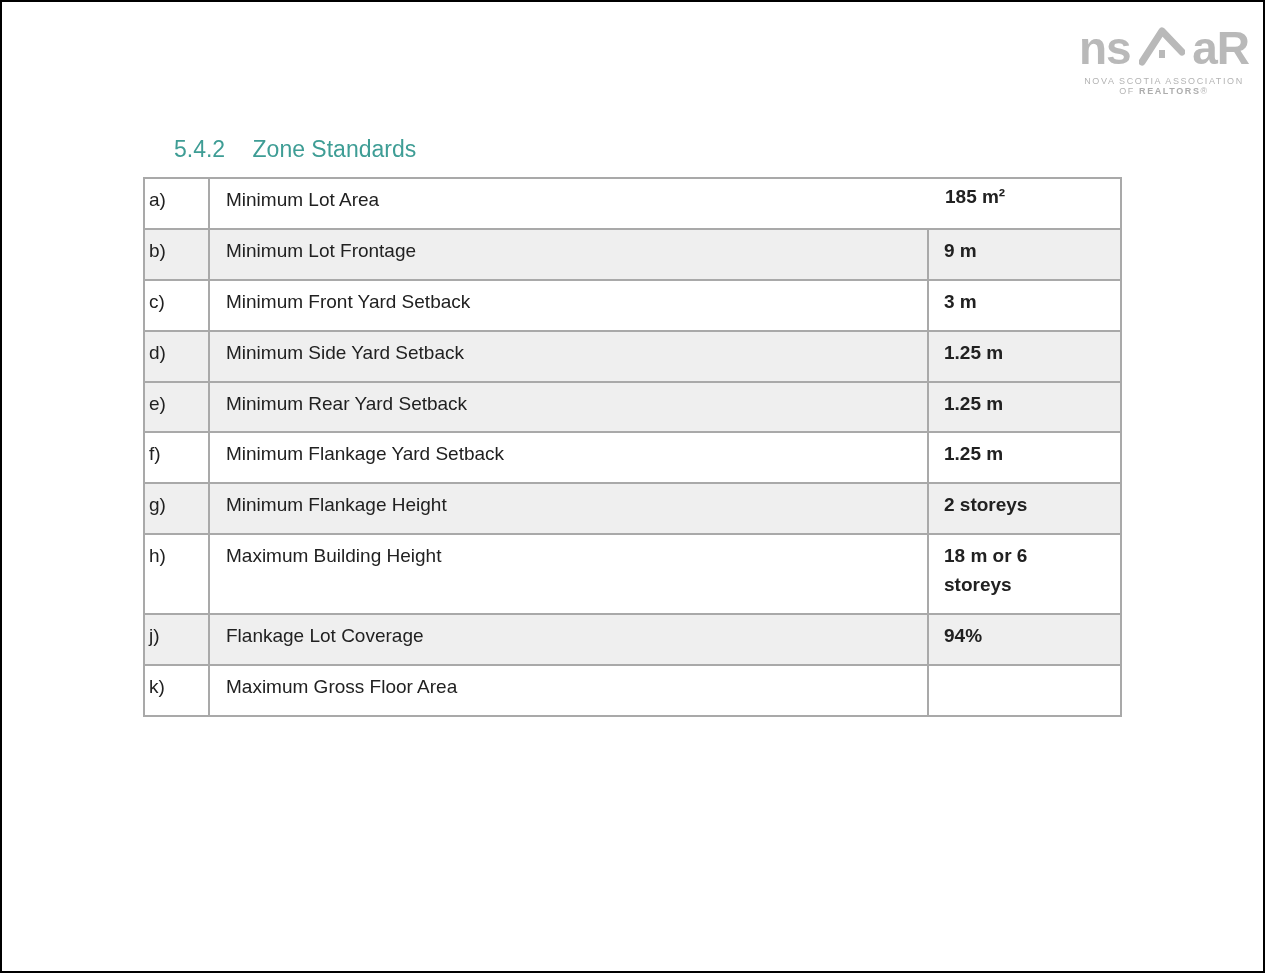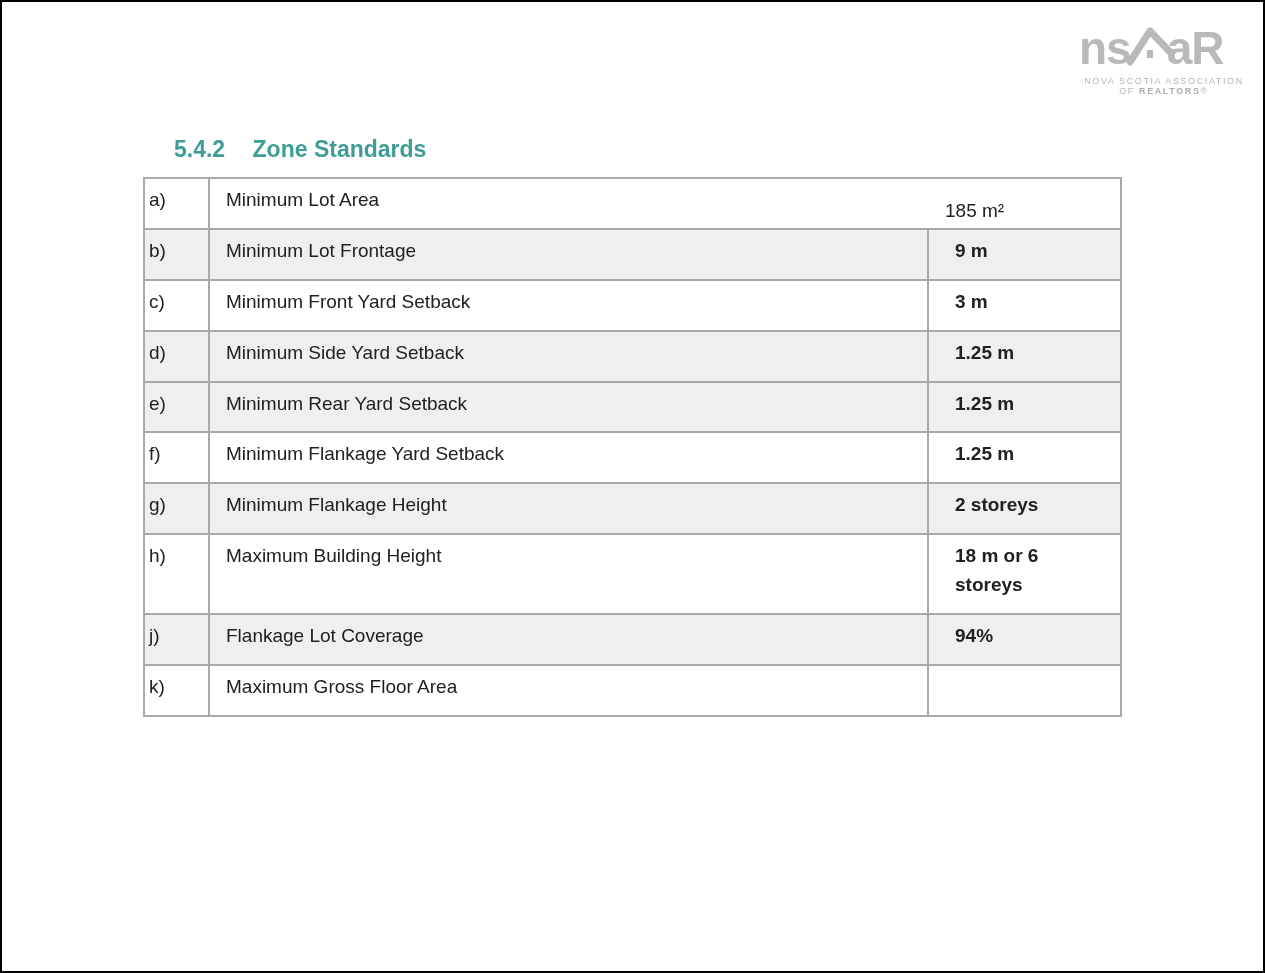--- a/index.html
+++ b/index.html
@@ -20,21 +20,21 @@
     position: absolute;
     top: 22px;
     right: 14px;
     width: 170px;
     text-align: center;
     user-select: none;
   }
   .logo-word {
     display: flex;
     align-items: flex-end;
-    justify-content: flex-start;
+    justify-content: space-between;
     color: #b9b9b9;
     font-size: 46px;
     font-weight: 700;
     line-height: 0.95;
     letter-spacing: -1px;
   }
   .logo-roof {
     display: inline-block;
     margin: 0 -6px -2px -4px;
   }
@@ -53,21 +53,21 @@
   }
   .logo-caption2 b { font-weight: 700; color: #adadad; }
 
   
   .section-title {
     position: absolute;
     left: 172px;
     top: 134px;
     margin: 0;
     font-size: 23px;
-    font-weight: 700;
+    font-weight: 400;
     color: #3e9d95;
   }
   .section-title .sec-num { margin-right: 21px; }
 
   
   table.zone-table {
     position: absolute;
     left: 141px;
     top: 175px;
     width: 977px;
@@ -81,30 +81,30 @@
     line-height: 1.52;
     padding: 7px 4px 13px 4px;
     overflow: hidden;
   }
   .zone-table col.col-letter { width: 65px; }
   .zone-table col.col-label  { width: 719px; }
   .zone-table col.col-value  { width: 193px; }
 
   .zone-table td.c-letter { padding-left: 4px; }
   .zone-table td.c-label  { padding-left: 16px; position: relative; }
-  .zone-table td.c-value  { padding-left: 26px; font-weight: 700; white-space: pre-line; }
+  .zone-table td.c-value  { padding-left: 15px; font-weight: 700; white-space: pre-line; }
 
   tr.shaded td { background: #efefef; }
   td.c-label.italic { font-style: italic; }
 
   .merged-value {
     position: absolute;
     left: 735px;
-    top: 18px;
-    font-weight: 400;
+    top: 4px;
+    font-weight: 700;
     white-space: nowrap;
   }
   .stack-line { display: block; }
   .stack-line + .stack-line { margin-top: 15px; }
 </style>
 </head>
 <body>
 
 <div class="logo">
   <div class="logo-word">

